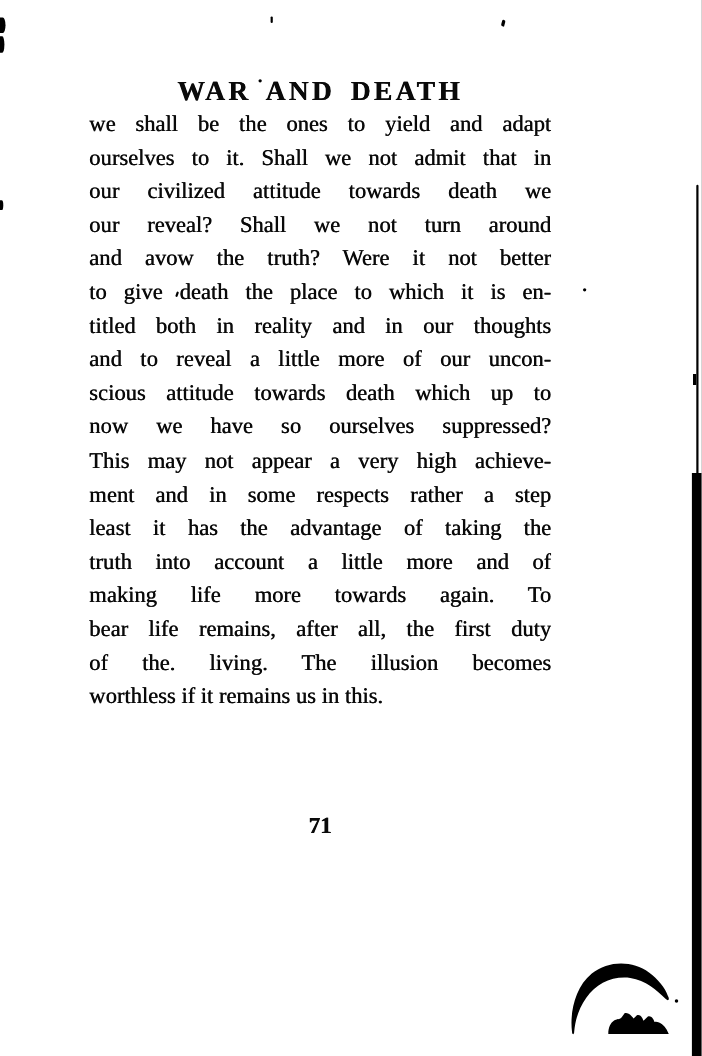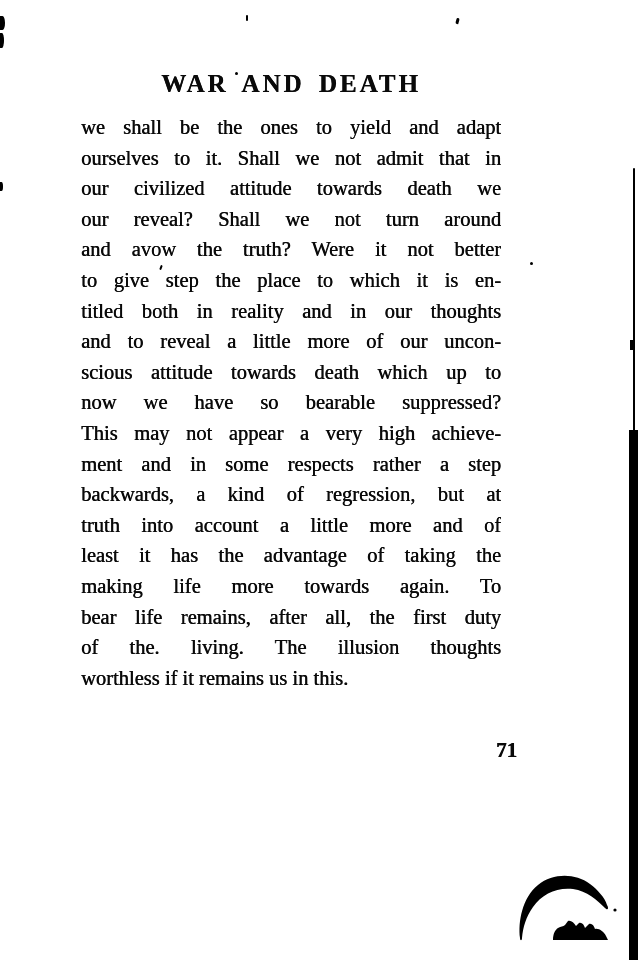--- a/index.html
+++ b/index.html
@@ -29,45 +29,45 @@
     letter-spacing: 3px;
     word-spacing: 5px;
     color: #0a0a0a;
     text-shadow: 0.4px 0 0 currentColor;
   }
 
   
   .body-block {
     position: absolute;
     left: 81px;
-    top: 112px;
+    top: 98px;
     width: 420px;
     font-size: 20.5px;
     font-weight: 400;
     text-shadow: 0.45px 0 0 currentColor;
   }
   .body-line {
     height: 30.6px;
     line-height: 30.6px;
     text-align: justify;
     text-align-last: justify;
     white-space: normal;
     overflow: hidden;
   }
   .body-line.last-line {
     text-align-last: left;
   }
 
   
   .page-number {
     position: absolute;
-    left: 97px;
+    left: 81px;
     top: 738px;
     width: 420px;
-    text-align: right;
+    text-align: center;
     font-size: 21px;
     font-weight: 700;
     text-shadow: 0.4px 0 0 currentColor;
   }
 
   
   .artifact { position: absolute; background: #000; }
 
   .gutter-line {
     left: 633px; top: 168px;
@@ -106,33 +106,32 @@
 <div class="scan-page">
 
   <div class="running-header">WAR AND DEATH</div>
 
   <div class="body-block">
     <div class="body-line">we shall be the ones to yield and adapt</div>
     <div class="body-line">ourselves to it.  Shall we not admit that in</div>
     <div class="body-line">our civilized attitude towards death we</div>
     <div class="body-line">our reveal?  Shall we not turn around</div>
     <div class="body-line">and avow the truth?  Were it not better</div>
-    <div class="body-line">to give step the place to which it is en-</div>
+    <div class="body-line">to give death the place to which it is en-</div>
     <div class="body-line">titled both in reality and in our thoughts</div>
     <div class="body-line">and to reveal a little more of our uncon-</div>
     <div class="body-line">scious attitude towards death which up to</div>
-    <div class="body-line">now we have so bearable suppressed?</div>
+    <div class="body-line">now we have so ourselves suppressed?</div>
     <div class="body-line">This may not appear a very high achieve-</div>
     <div class="body-line">ment and in some respects rather a step</div>
-    <div class="body-line">backwards, a kind of regression, but at</div>
+    <div class="body-line">least it has the advantage of taking the</div>
     <div class="body-line">truth into account a little more and of</div>
-    <div class="body-line">least it has the advantage of taking the</div>
     <div class="body-line">making life more towards again.  To</div>
     <div class="body-line">bear life remains, after all, the first duty</div>
-    <div class="body-line">of the. living.  The illusion thoughts</div>
+    <div class="body-line">of the. living.  The illusion becomes</div>
     <div class="body-line last-line">worthless if it remains us in this.</div>
   </div>
 
   <div class="page-number">71</div>
 
   <div class="artifact gutter-line"></div>
   <div class="artifact gutter-tick"></div>
   <div class="artifact gutter-bar"></div>
 
   <div class="artifact edge-mark-1"></div>

